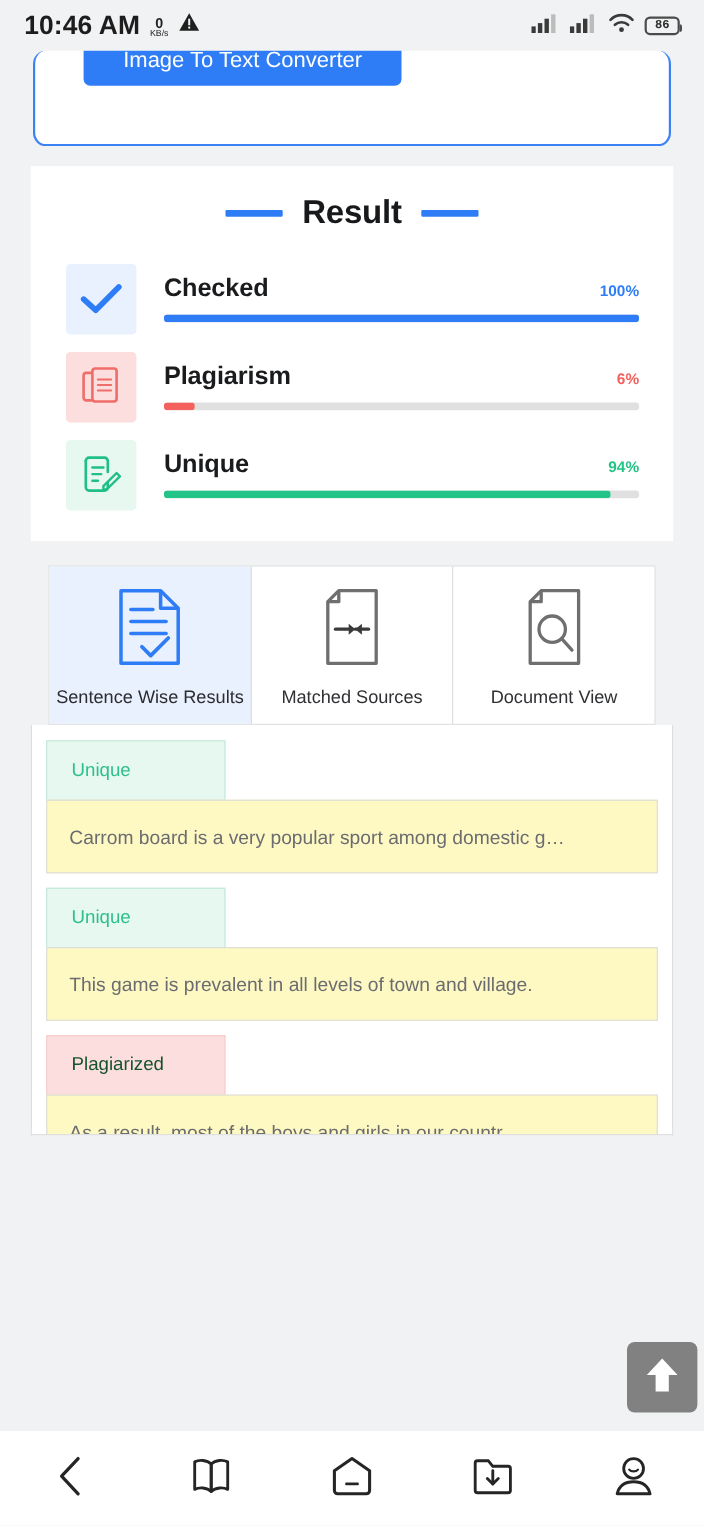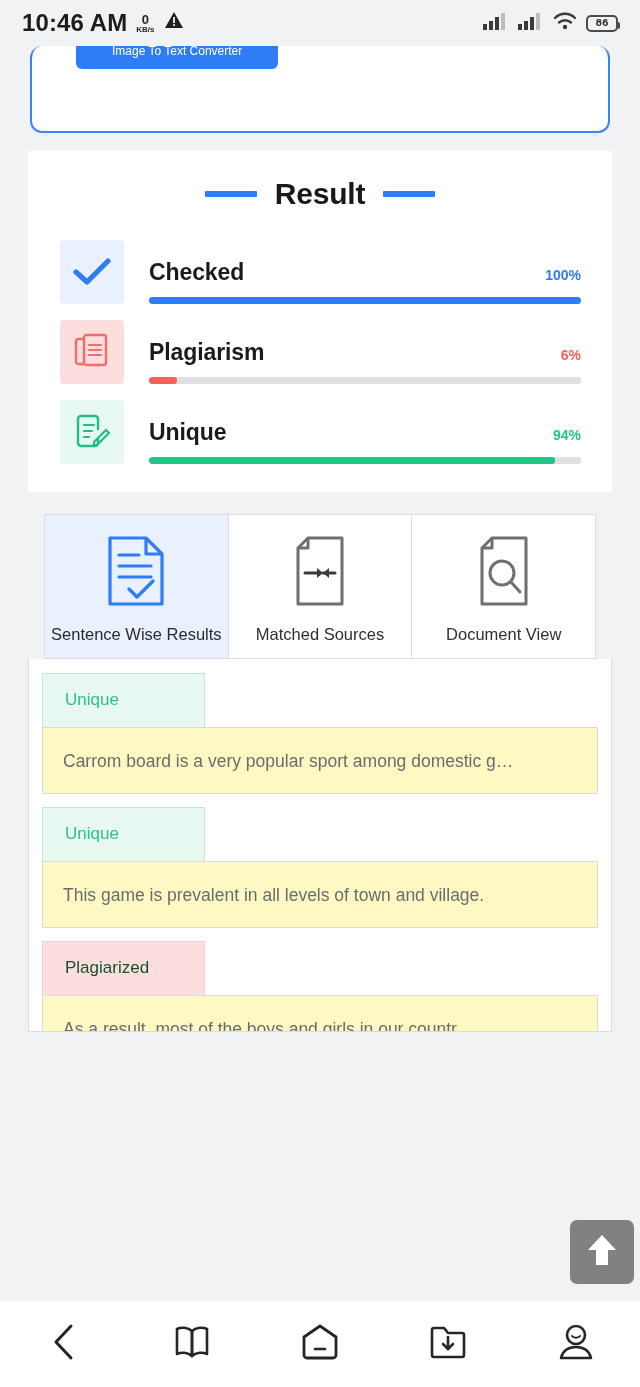--- a/index.html
+++ b/index.html
@@ -15,21 +15,21 @@
   .statusbar{
     height:46px; width:640px;
     display:flex; align-items:center;
     padding:0 22px;
     background:#f1f2f3;
   }
   .sb-left{ display:flex; align-items:flex-end; gap:9px; }
   .sb-clock{ font-size:24px; font-weight:700; color:#1d1d1d; letter-spacing:.1px; line-height:1; }
   .sb-speed{ display:flex; flex-direction:column; align-items:center; line-height:1; padding-bottom:1px;}
   .sb-speed .n{ font-size:13px; font-weight:700; color:#242424; line-height:11px;}
-  .sb-speed .u{ font-size:8px; font-weight:700; color:#242424; line-height:9px;text-align:center;}
+  .sb-speed .u{ font-size:8px; font-weight:400; color:#242424; line-height:9px;text-align:center;}
   .sb-warn{ padding-bottom:2px; }
   .sb-right{ margin-left:auto; display:flex; align-items:center; gap:9px; }
   .batt{
     width:32px;height:17px;border:2px solid #4b4b4b;border-radius:5px;
     display:flex;align-items:center;justify-content:center;position:relative;font-family:Liberation Mono, monospace;
   }
   .batt span{ font-size:11px;font-weight:700;color:#2b2b2b; line-height:1;}
   .batt:after{content:"";position:absolute;right:-4px;top:5px;width:2.5px;height:7px;background:#4b4b4b;border-radius:0 2px 2px 0;}
 
   
@@ -41,34 +41,34 @@
   
   .top-card{
     margin:0 30px; height:87px;
     background:#fff; border:2px solid #3b82f6;
     border-radius:12px; border-top:none;
     position:relative; overflow:hidden;
   }
   .img2txt-btn{
     position:absolute; left:44px; top:-14px;
     background:#2f7df6; color:#fff;
-    font-size:12px; padding:12px 36px 11px;
+    font-size:20px; padding:12px 36px 11px;
     border-radius:6px; white-space:nowrap;
   }
 
   
   .result-card{
     margin:18px 28px 0; background:#fff; padding:26px 0 28px;
   }
   .result-head{ display:flex; align-items:center; justify-content:center; gap:18px; }
   .dash{ width:52px; height:6px; background:#2f7df6; border-radius:1px; }
   .result-title{ font-size:30px; font-weight:700; color:#18191b; letter-spacing:-.2px;}
 
   .metrics{ margin-top:26px; padding:0 3px 0 32px; display:flex; flex-direction:column; gap:13px;}
-  .metric{ display:flex; align-items:flex-end; gap:25px; }
+  .metric{ display:flex; align-items:center; gap:25px; }
   .m-icon{ width:64px;height:64px;border-radius:4px;flex:none;display:flex;align-items:center;justify-content:center; margin-top:3px;}
   .m-body{ flex:1; padding-right:28px; }
   .m-row{ display:flex; align-items:baseline; justify-content:space-between; }
   .m-label{ font-size:23px; font-weight:700; color:#1a1b1d; letter-spacing:-.1px;}
   .m-value{ font-size:14px; font-weight:700;margin-left:20px; }
   .m-track{ margin-top:11px; height:7px; background:#e0e0e0; border-radius:3px; overflow:hidden;}
   .m-fill{ height:100%; border-radius:3px; }
 
   
   .tabs{

